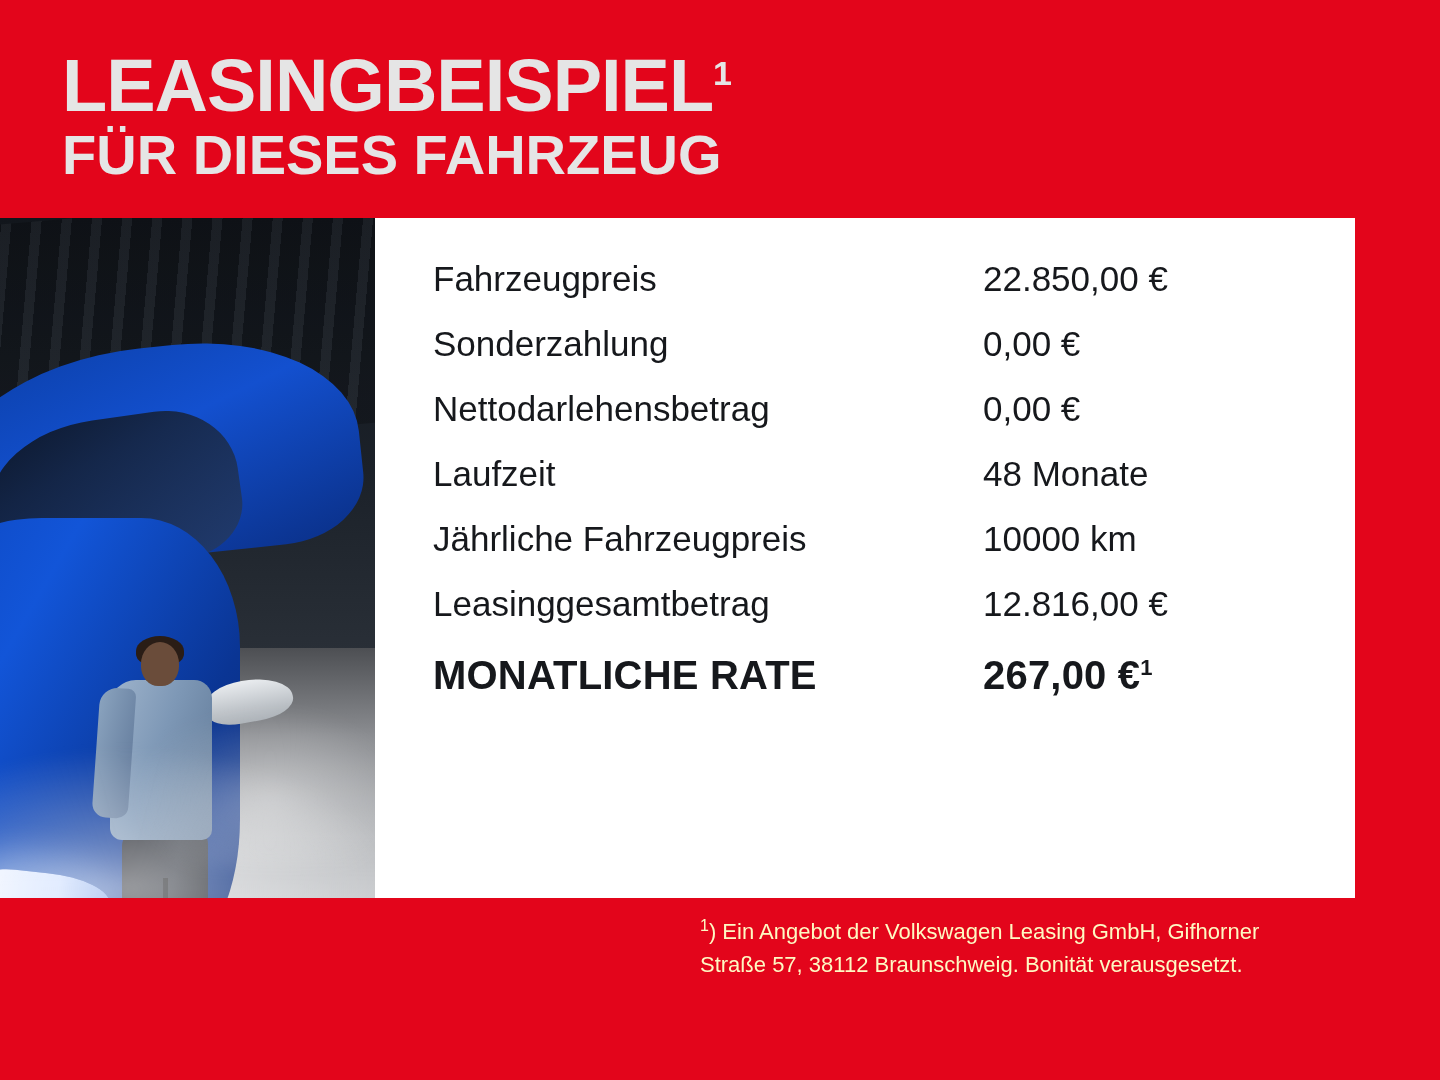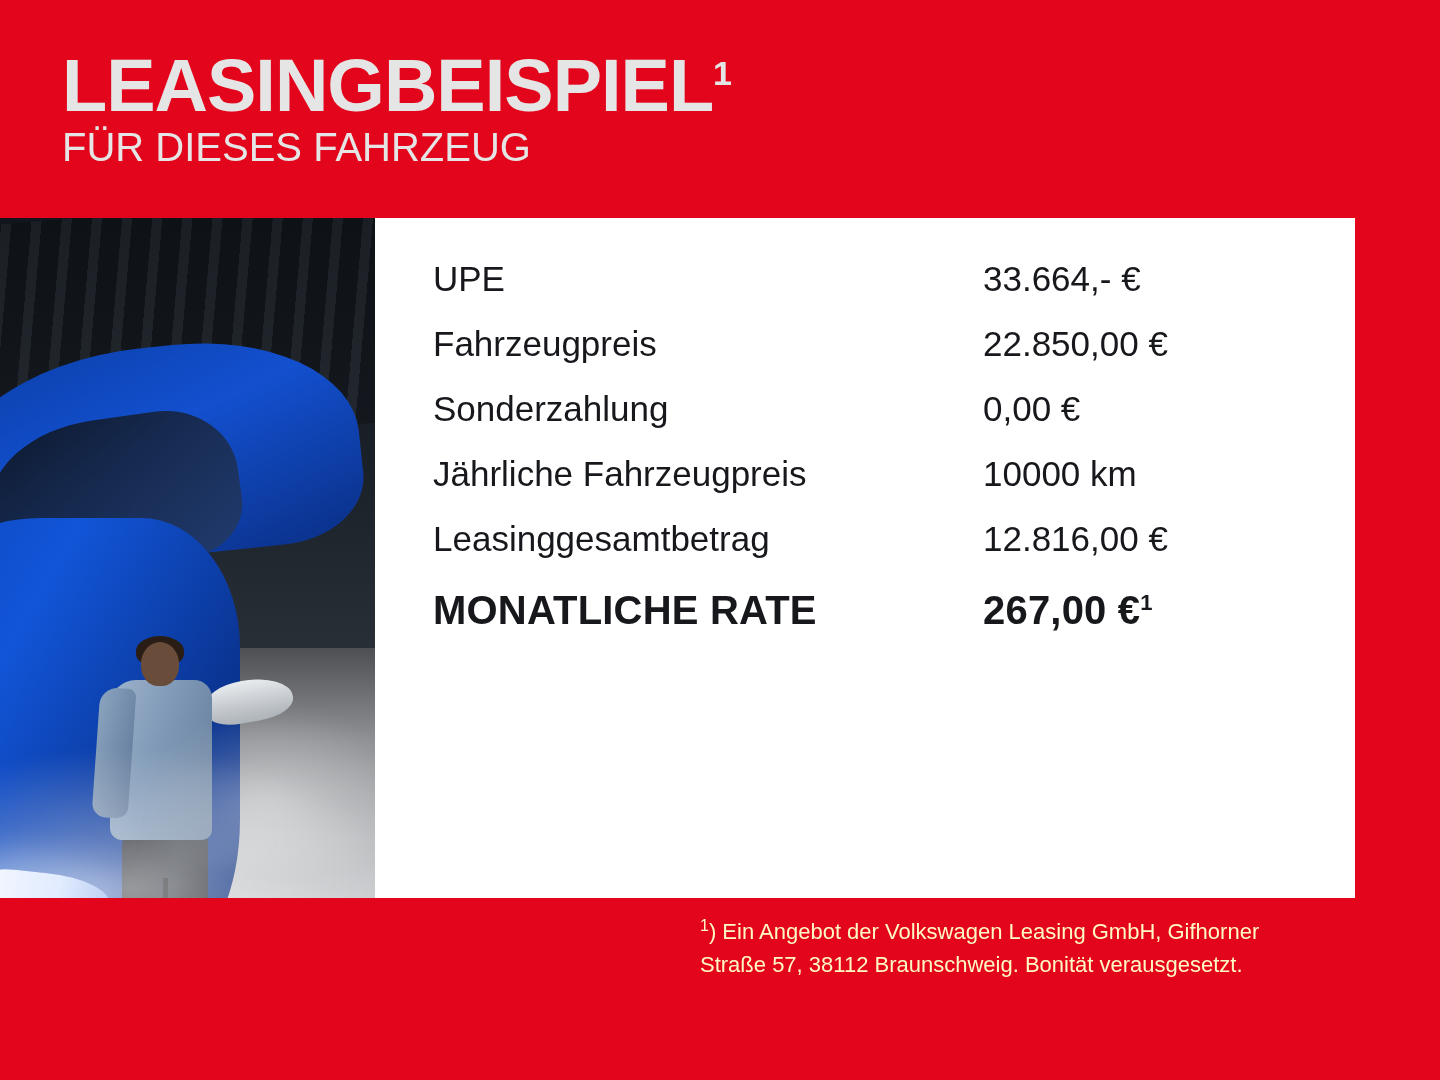--- a/index.html
+++ b/index.html
@@ -33,22 +33,22 @@
     letter-spacing: -1px;
     line-height: 0.92;
     white-space: nowrap;
   }
   .headline .line1 sup {
     font-size: 34px;
     vertical-align: super;
     line-height: 0;
   }
   .headline .line2 {
-    font-size: 40px;
-    font-weight: normal;
+    font-size: 56px;
+    font-weight: bold;
     letter-spacing: 0px;
     line-height: 1.05;
     margin-top: 6px;
     white-space: nowrap;
   }
 
   
   .panel {
     position: absolute;
     left: 0px;
@@ -269,30 +269,34 @@
       <div class="p-hair"></div>
       <div class="p-head"></div>
       <div class="smoke"></div>
       <div class="smoke2"></div>
     </div>
 
     <div class="table-wrap">
       <table class="lease">
         <tbody>
           <tr>
-            <td class="label">UPE</td>
-            <td class="value">33.664,- €</td>
-          </tr>
-          <tr>
             <td class="label">Fahrzeugpreis</td>
             <td class="value">22.850,00 €</td>
           </tr>
           <tr>
             <td class="label">Sonderzahlung</td>
             <td class="value">0,00 €</td>
+          </tr>
+          <tr>
+            <td class="label">Nettodarlehensbetrag</td>
+            <td class="value">0,00 €</td>
+          </tr>
+          <tr>
+            <td class="label">Laufzeit</td>
+            <td class="value">48 Monate</td>
           </tr>
           <tr>
             <td class="label">Jährliche Fahrzeugpreis</td>
             <td class="value">10000 km</td>
           </tr>
           <tr>
             <td class="label">Leasinggesamtbetrag</td>
             <td class="value">12.816,00 €</td>
           </tr>
           <tr class="total">

